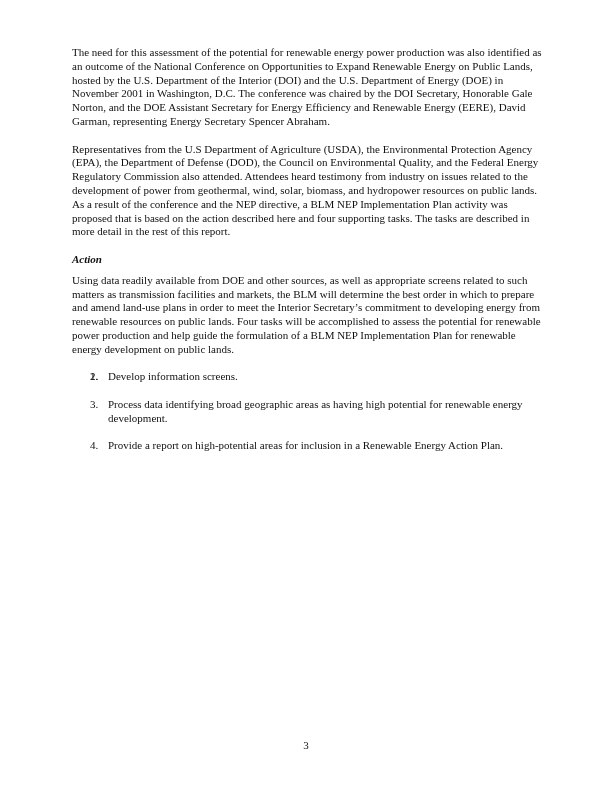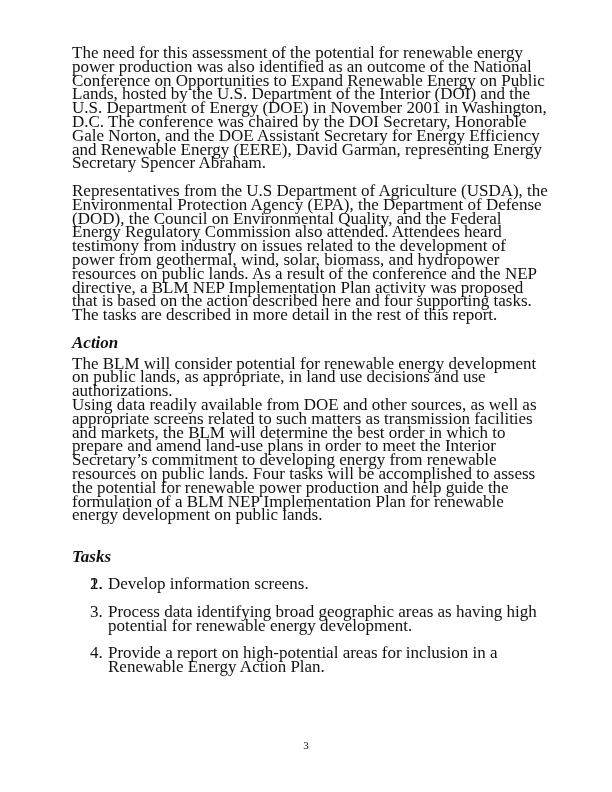--- a/index.html
+++ b/index.html
@@ -3,21 +3,21 @@
   <meta charset="utf-8">
   <style>
     html, body { margin: 0; padding: 0; background: #ffffff; }
     body {
       width: 612px; height: 792px; position: relative; overflow: hidden;
       font-family: "Liberation Serif", "DejaVu Serif", serif;
       color: #111111;
     }
     .page {
       position: absolute; left: 72px; top: 46px; width: 476px;
-      font-size: 17px; line-height: 13.8px;
+      font-size: 11px; line-height: 13.8px;
     }
     p { margin: 0; }
     .para { margin-bottom: 13.8px; }
     .heading {
       font-weight: bold; font-style: italic;
       margin-top: 27.6px; margin-bottom: 7px;
     }
     .heading.first { margin-top: 13.8px; }
     ol.tasks {
       list-style: none; margin: 0; padding: 0;
@@ -34,25 +34,23 @@
     }
   </style>
 </head>
 <body>
 
 <div class="page">
   <p class="para">The need for this assessment of the potential for renewable energy power production was also identified as an outcome of the National Conference on Opportunities to Expand Renewable Energy on Public Lands, hosted by the U.S. Department of the Interior (DOI) and the U.S. Department of Energy (DOE) in November 2001 in Washington, D.C.  The conference was chaired by the DOI Secretary, Honorable Gale Norton, and the DOE Assistant Secretary for Energy Efficiency and Renewable Energy (EERE), David Garman, representing Energy Secretary Spencer Abraham.</p>
   <p class="para">Representatives from the U.S Department of Agriculture (USDA), the Environmental Protection Agency (EPA), the Department of Defense (DOD), the Council on Environmental Quality, and the Federal Energy Regulatory Commission also attended.  Attendees heard testimony from industry on issues related to the development of power from geothermal, wind, solar, biomass, and hydropower resources on public lands.  As a result of the conference and the NEP directive, a BLM NEP Implementation Plan activity was proposed that is based on the action described here and four supporting tasks.  The tasks are described in more detail in the rest of this report.</p>
 
   <p class="heading first">Action</p>
-  <p>The BLM will consider potential for renewable energy development on public lands, as appropriate, in land use decisions and use authorizations.</p>
 
   <p>Using data readily available from DOE and other sources, as well as appropriate screens related to such matters as transmission facilities and markets, the BLM will determine the best order in which to prepare and amend land-use plans in order to meet the Interior Secretary’s commitment to developing energy from renewable resources on public lands. Four tasks will be accomplished to assess the potential for renewable power production and help guide the formulation of a BLM NEP Implementation Plan for renewable energy development on public lands.</p>
 
-  <p class="heading">Tasks</p>
   <ol class="tasks">
     <li>
       <span class="num">1.</span>
     </li>
     <li>
       <span class="num">2.</span>
       <span>Develop information screens.</span>
     </li>
     <li>
       <span class="num">3.</span>

